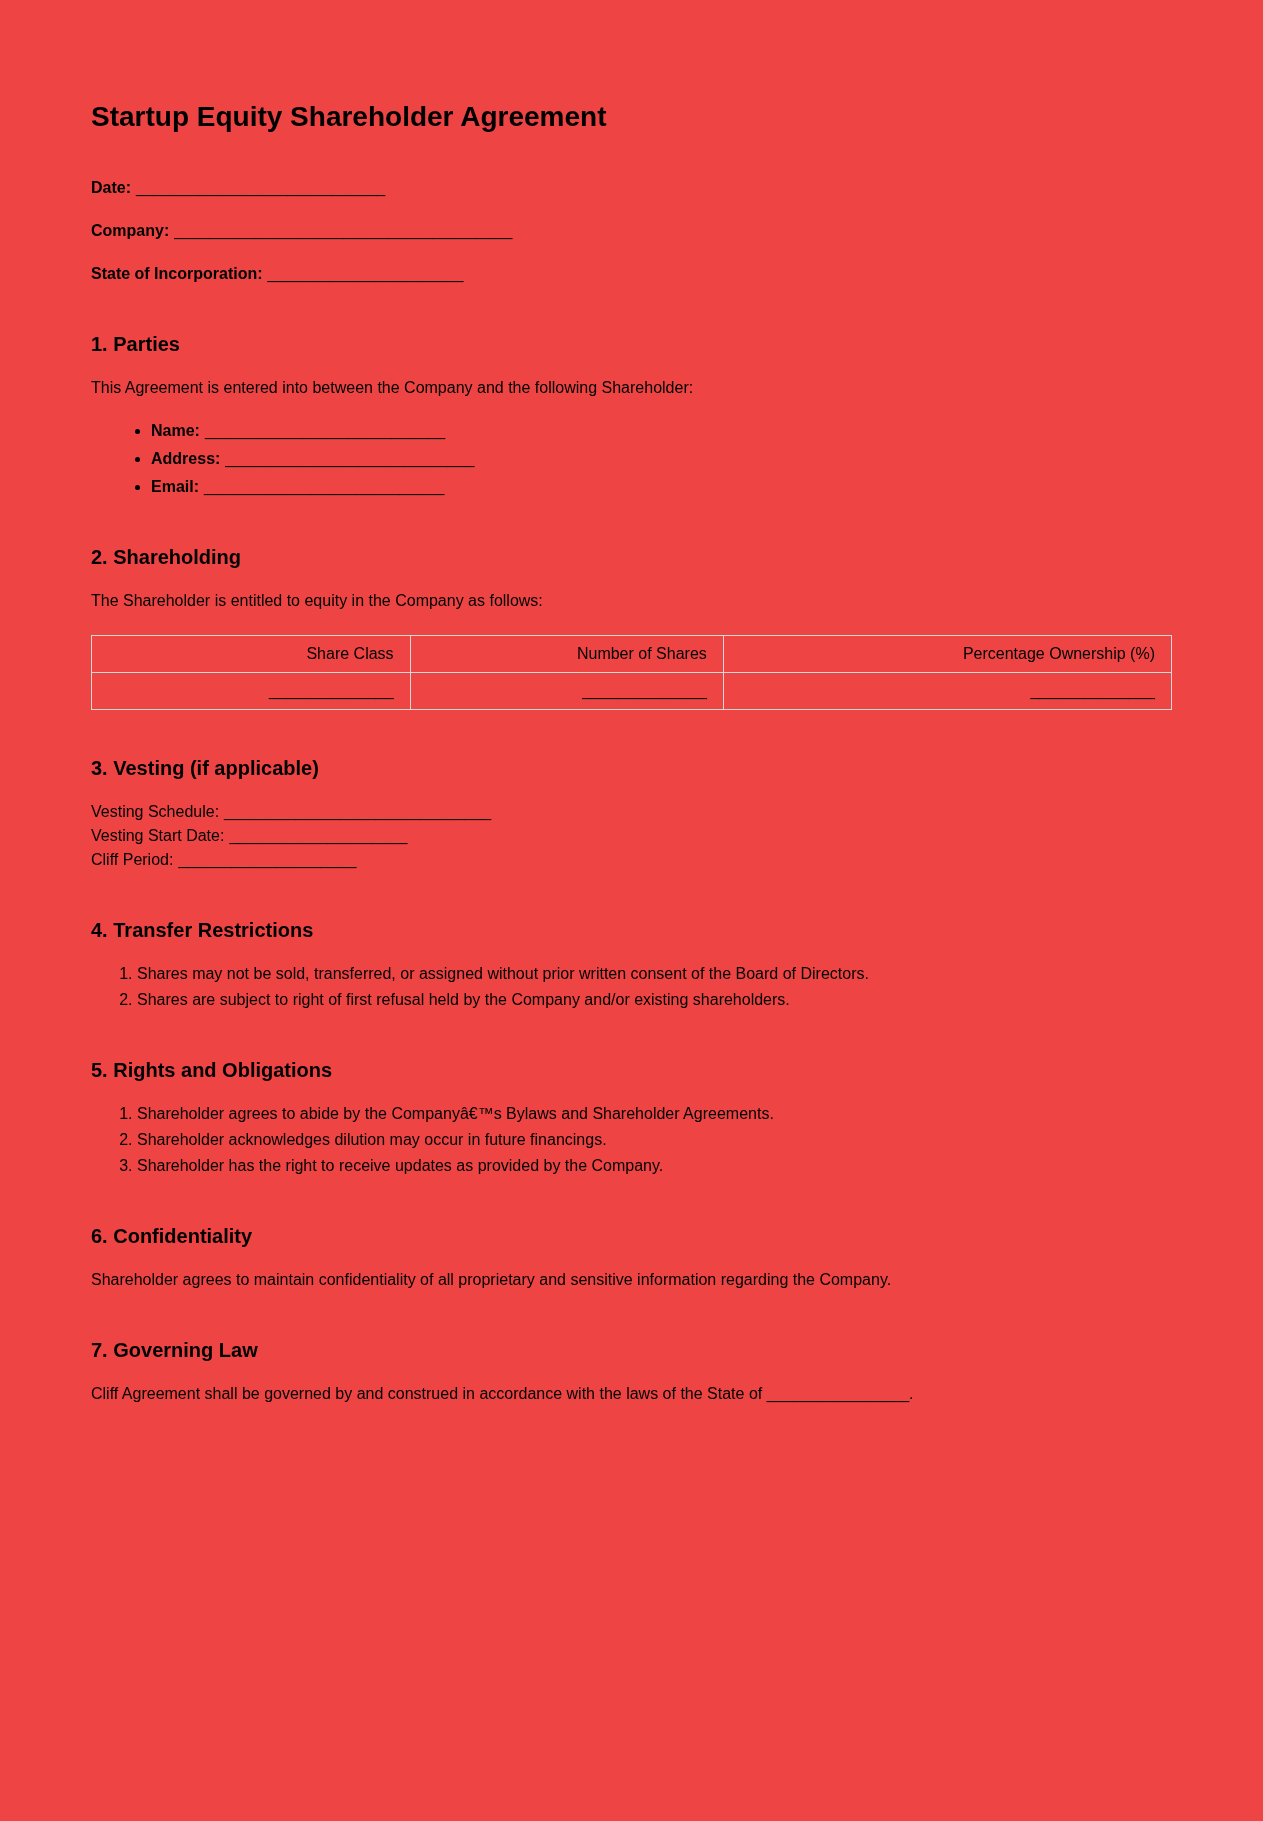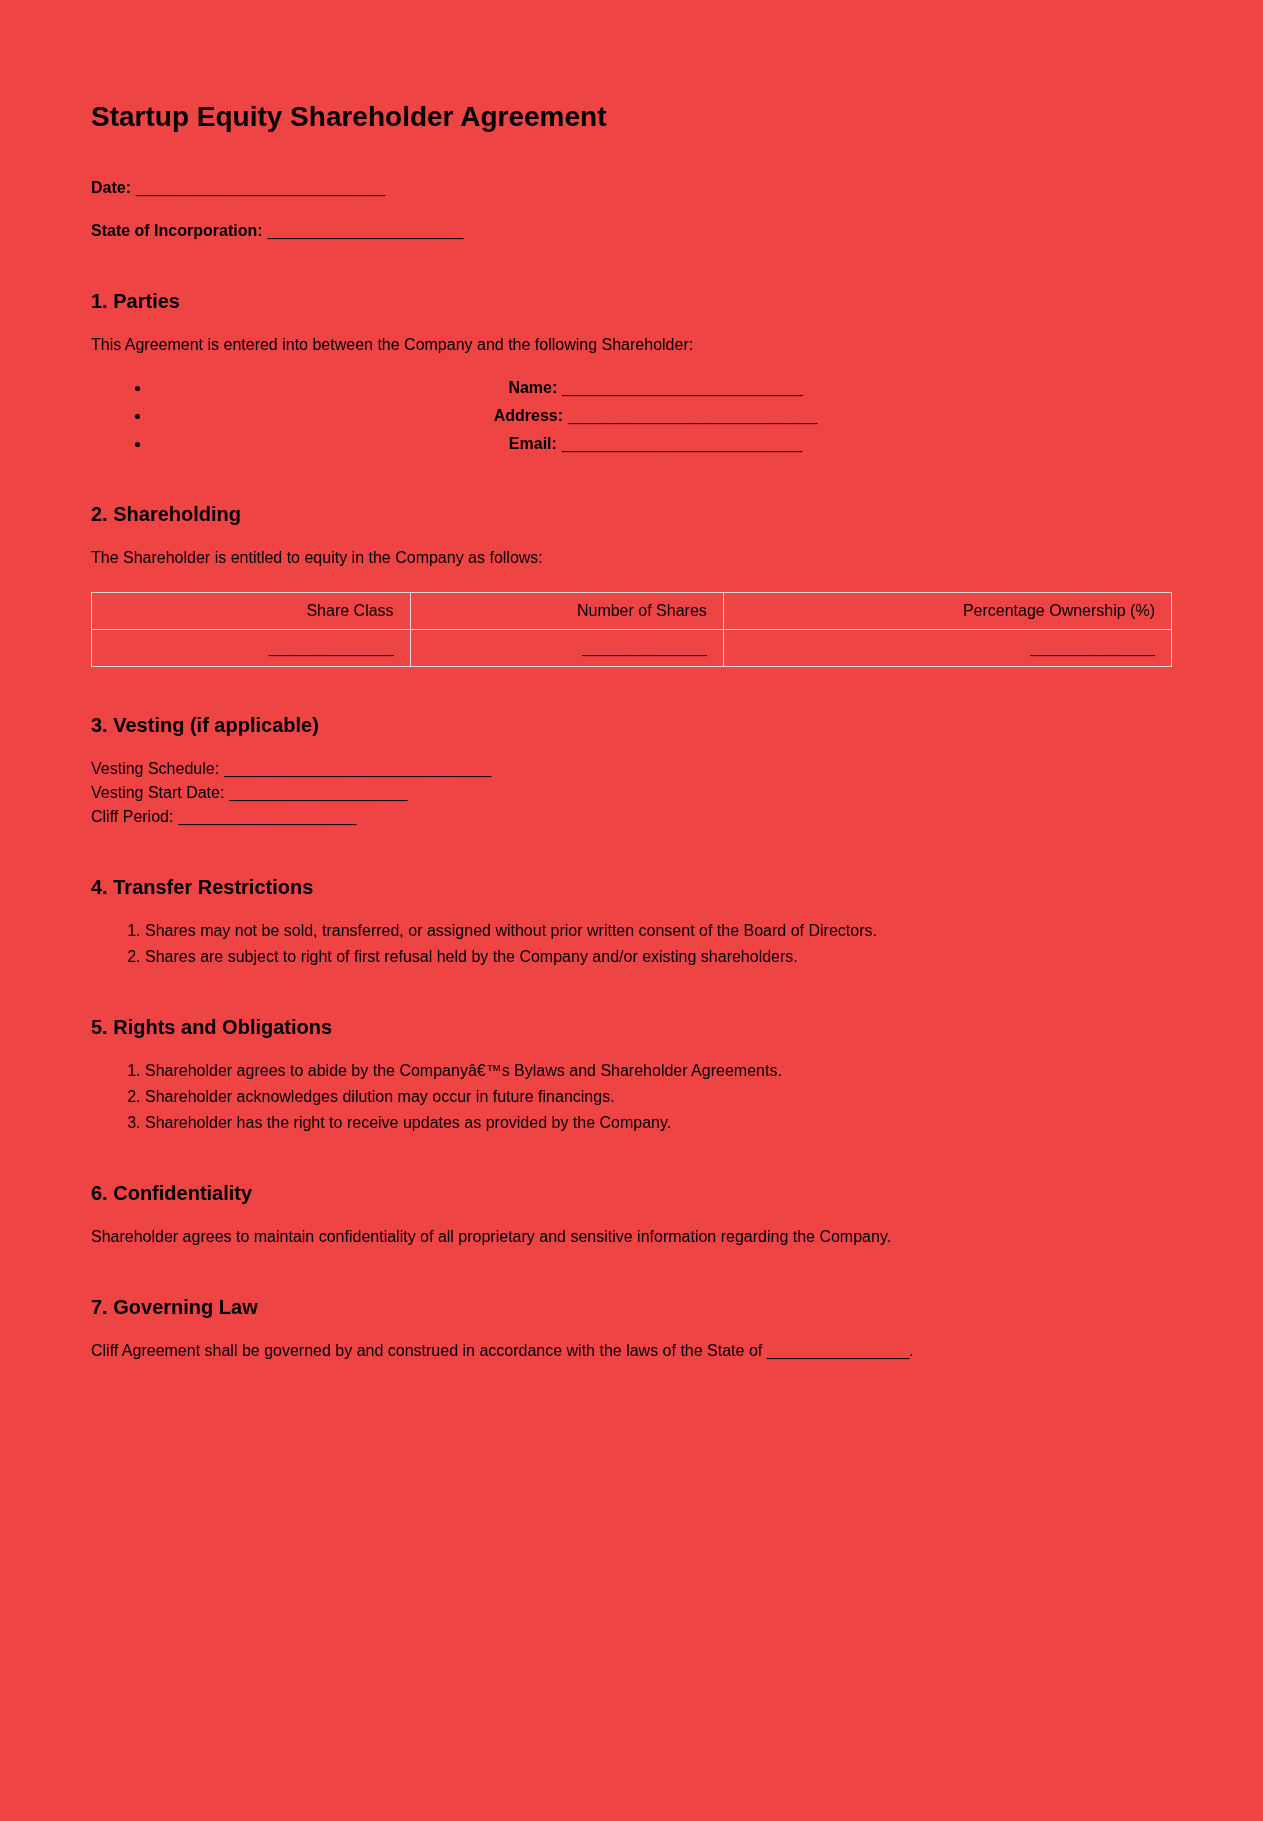--- a/index.html
+++ b/index.html
@@ -30,26 +30,26 @@
     line-height: 1.2;
     font-weight: bold;
     margin: 46px 0 20px 0;
   }
   p { margin: 19px 0; }
   .blank { margin-left: 5px; letter-spacing: 0; white-space: nowrap; }
   ul.party-list {
     margin: 18px 0 18px 0;
     padding-left: 48px;
   }
-  ul.party-list li { margin: 4px 12px; text-align: center; }
+  ul.party-list li { margin: 4px 12px; }
   ol.num-list {
     margin: 18px 0;
     padding-left: 46px;
   }
-  ol.num-list li { margin: 2px 8px; }
+  ol.num-list li { margin: 2px 0; }
   table.share-table {
     width: 100%;
     border-collapse: collapse;
     margin: 22px 0 6px 0;
   }
   table.share-table th,
   table.share-table td {
     border: 1px solid #d9d9d9;
     font-weight: normal;
     text-align: right;
@@ -61,20 +61,21 @@
 </style>
 </head>
 <body>
 
 <div class="page">
 
   <h1 class="doc-title">Startup Equity Shareholder Agreement</h1>
 
   <p class="field"><strong>Date:</strong><span class="blank">____________________________</span></p>
 
+  <p class="field"><strong>Company:</strong><span class="blank">______________________________________</span></p>
 
   <p class="field"><strong>State of Incorporation:</strong><span class="blank">______________________</span></p>
 
   <h2 class="sec-title">1. Parties</h2>
   <p>This Agreement is entered into between the Company and the following Shareholder:</p>
   <ul class="party-list">
     <li><strong>Name:</strong><span class="blank">___________________________</span></li>
     <li><strong>Address:</strong><span class="blank">____________________________</span></li>
     <li><strong>Email:</strong><span class="blank">___________________________</span></li>
   </ul>

